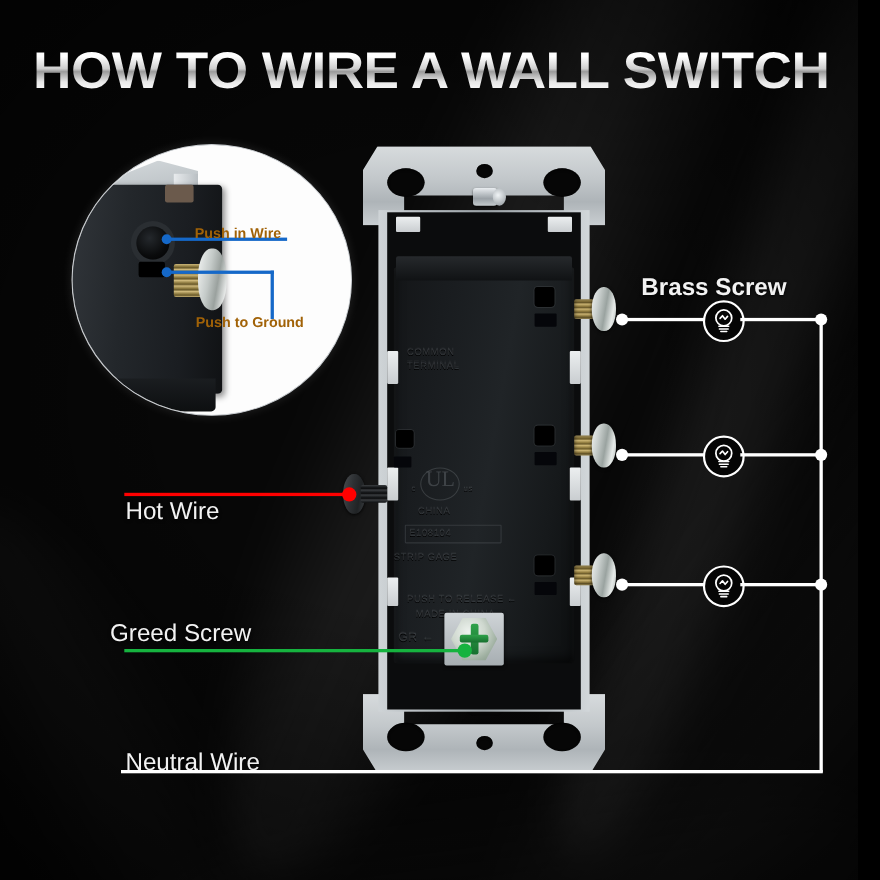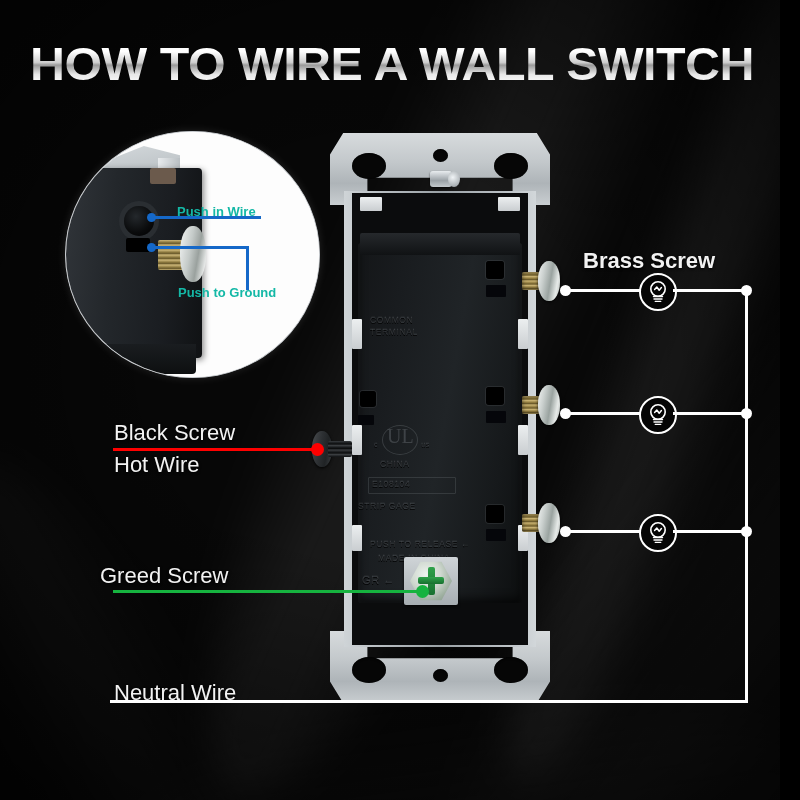--- a/index.html
+++ b/index.html
@@ -125,21 +125,21 @@
      background:linear-gradient(100deg,#f4f6f5,#c4cac8 40%,#9aa19e 65%,#eceeed 90%);}
   .mag-screw-thread{position:absolute;left:92px;top:108px;width:30px;height:30px;
      background:repeating-linear-gradient(180deg,#cdb779 0px,#8d7a40 2.2px,#6a5a2b 3.4px,#cdb779 5px);
      border-radius:2px;}
   .mag-notch{position:absolute;left:84px;top:36px;width:26px;height:16px;background:#6b5a4c;border-radius:2px;}
   .mag-bottom{position:absolute;left:-10px;top:212px;width:140px;height:30px;
      background:linear-gradient(180deg,#1a1d20,#0d0f10);border-radius:0 0 4px 4px;}
 
   .mag-lead{position:absolute;background:#1568c8;}
   .mag-dot{position:absolute;width:9px;height:9px;border-radius:50%;background:#1568c8;}
-  .mag-label{position:absolute;color:#14b8a6;font-size:13px;font-weight:bold;white-space:nowrap;}
+  .mag-label{position:absolute;color:#a16207;font-size:13px;font-weight:bold;white-space:nowrap;}
 
   
   .lead{position:absolute;}
   .dot{position:absolute;border-radius:50%;}
   .calloutlabel{position:absolute;white-space:nowrap;font-size:22px;color:#f2f2f2;
      text-shadow:0 1px 3px rgba(0,0,0,.95);}
 
   .bulb{position:absolute;width:34px;height:34px;border-radius:50%;
      border:2px solid #ffffff;background:#050505;}
   .bulb svg{position:absolute;left:6px;top:5px;}
@@ -255,21 +255,20 @@
 
   <div class="mag-dot" style="left:147px;top:213px;"></div>
   <div class="mag-lead" style="left:151px;top:216px;width:110px;height:2.5px;"></div>
   <div class="mag-label" style="left:177px;top:204px;">Push in Wire</div>
 
   <div class="mag-dot" style="left:147px;top:243px;"></div>
   <div class="mag-lead" style="left:151px;top:246px;width:98px;height:2.5px;"></div>
   <div class="mag-lead" style="left:246px;top:246px;width:2.5px;height:44px;"></div>
   <div class="mag-label" style="left:178px;top:285px;">Push to Ground</div>
 
-  <div class="calloutlabel" style="left:114px;top:420px;">Black Screw</div>
   <div class="lead" style="left:113px;top:448px;width:205px;height:3px;background:#ff0000;"></div>
   <div class="dot" style="left:311px;top:443px;width:13px;height:13px;background:#ff0000;"></div>
   <div class="calloutlabel" style="left:114px;top:452px;">Hot Wire</div>
 
   <div class="calloutlabel" style="left:100px;top:563px;">Greed Screw</div>
   <div class="lead" style="left:113px;top:590px;width:310px;height:3px;background:#16b33f;"></div>
   <div class="dot" style="left:416px;top:585px;width:13px;height:13px;background:#16b33f;"></div>
 
   <div class="calloutlabel" style="left:583px;top:248px;font-weight:bold;">Brass Screw</div>
 

